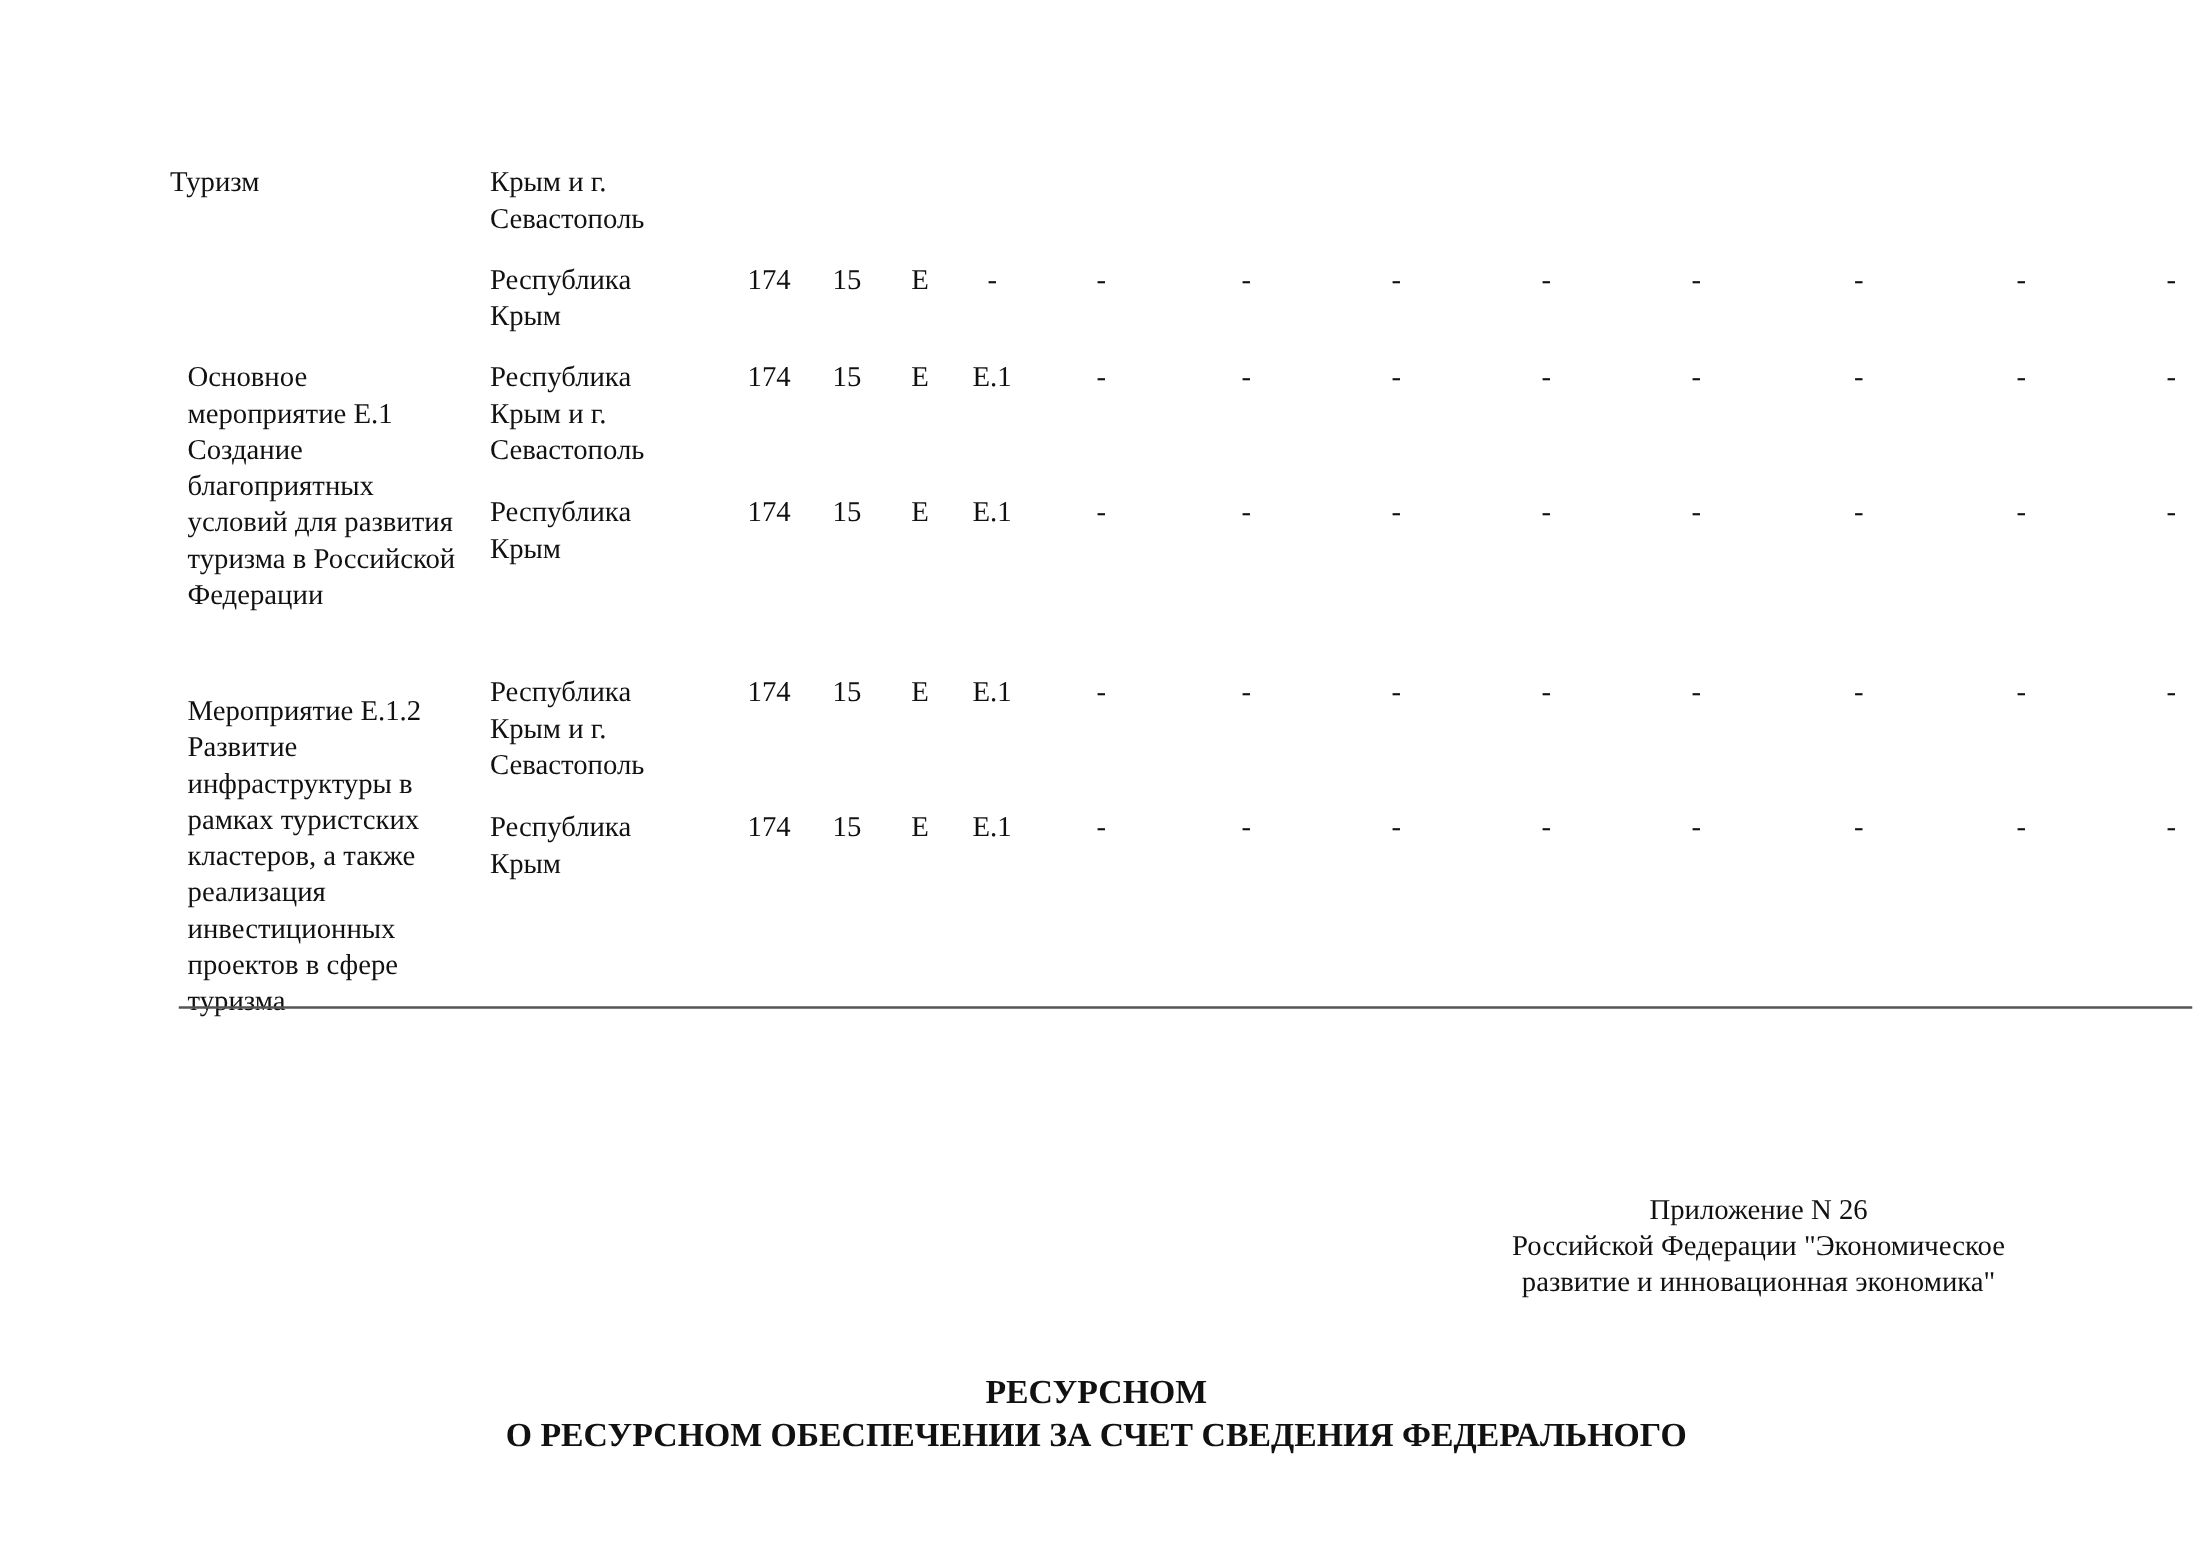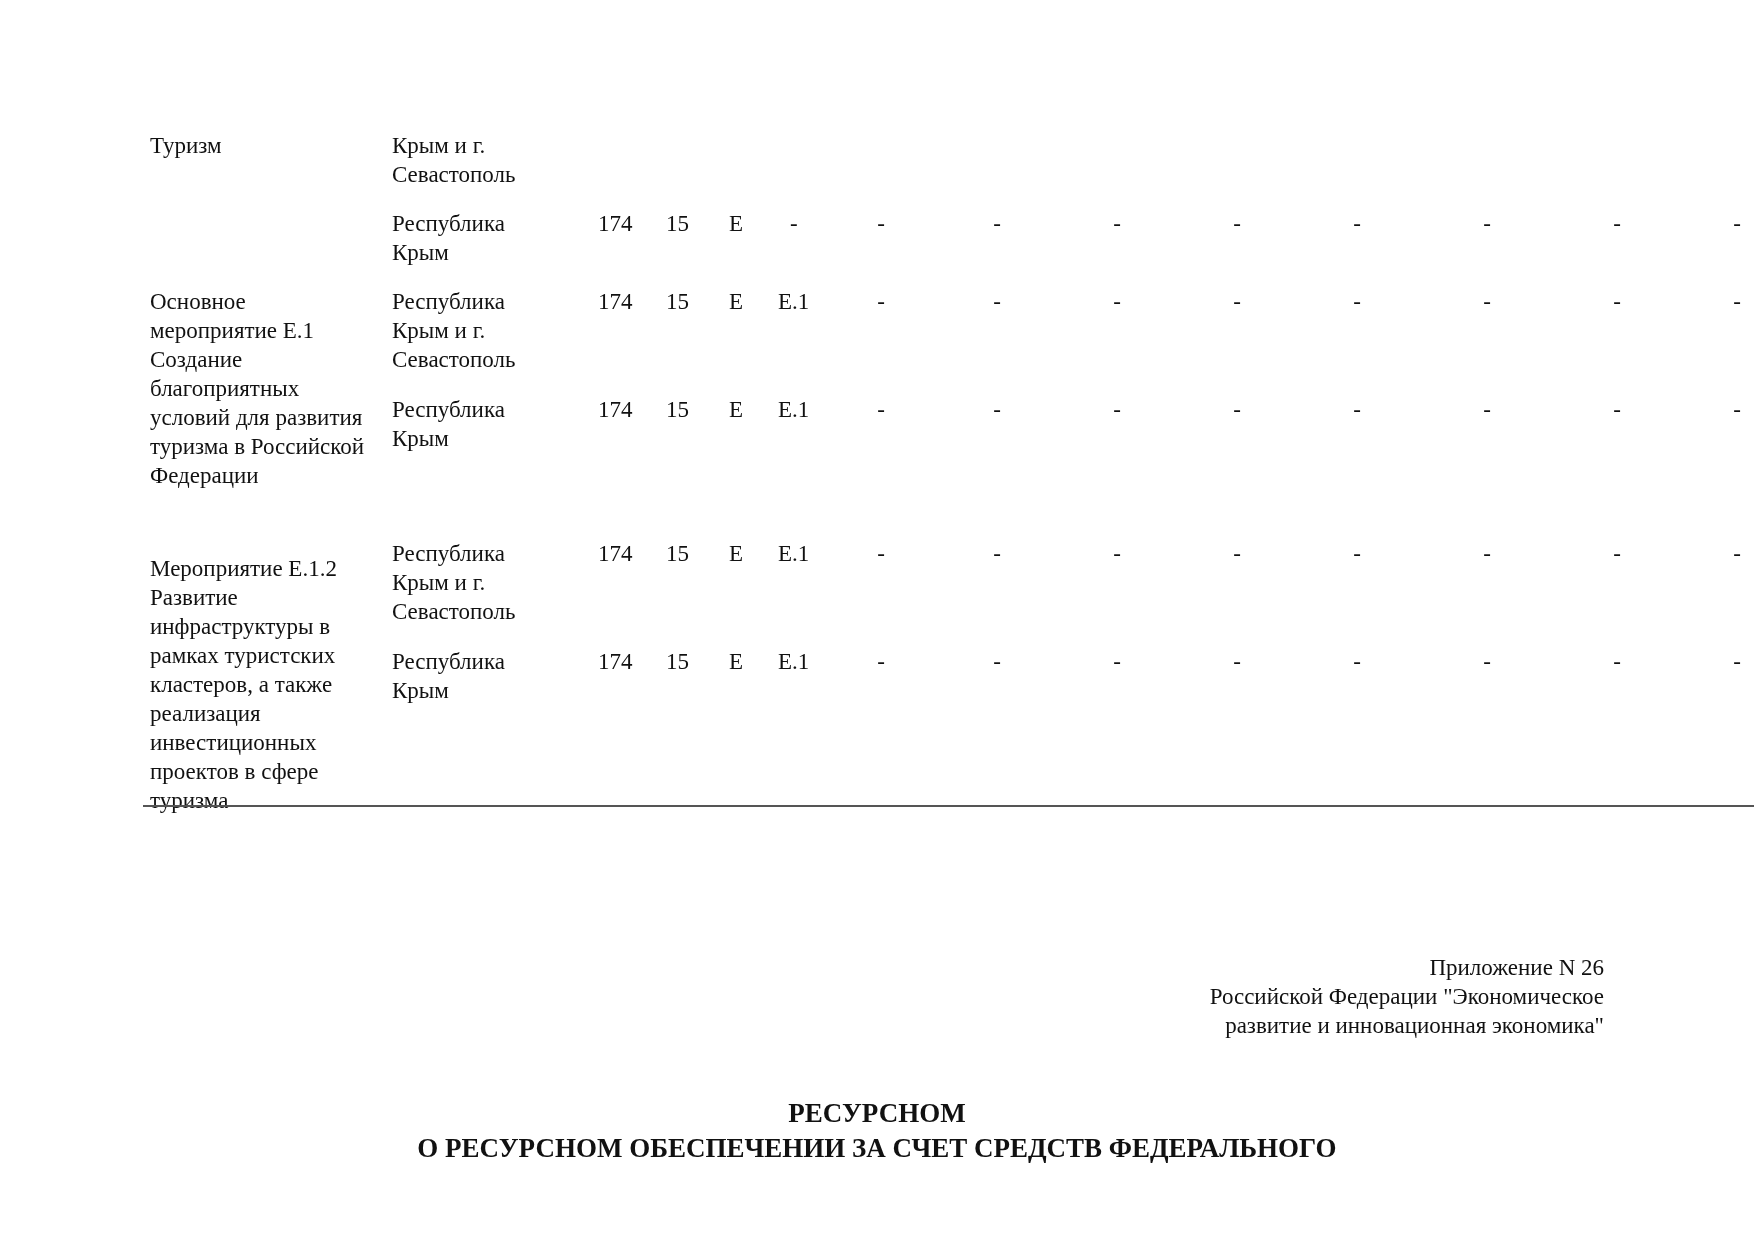--- a/index.html
+++ b/index.html
@@ -2,29 +2,29 @@
 <html><head>
 <meta charset="utf-8">
 <style>
   html, body { margin:0; padding:0; background:#fff; }
   body { width:1754px; height:1240px; position:relative; overflow:hidden;
          font-family:"Liberation Serif", serif; color:#111; font-size:23px; line-height:29px; }
   .abs { position:absolute; white-space:nowrap; }
   .wrap { white-space:normal; }
   .dash { position:absolute; width:10px; text-align:center; }
   .rule { position:absolute; left:143px; top:805px; width:1611px; height:2px; background:#555; }
-  .appx { position:absolute; right:150px; top:953px; text-align:right; font-size:23px; line-height:29px; }
+  .appx { position:absolute; right:150px; top:953px; text-align:center; font-size:23px; line-height:29px; }
   .title { position:absolute; left:0; width:1754px; text-align:center; font-weight:bold; font-size:27px; line-height:34px; }
 </style>
 </head>
 <body>
 
 <div>
 
-  <div class="abs" style="left:150px;top:131px;">Туризм</div>
+  <div class="abs" style="left:136px;top:131px;">Туризм</div>
   <div class="abs wrap" style="left:392px;top:131px;width:150px;">Крым и г. Севастополь</div>
 
   <div class="abs wrap" style="left:392px;top:209px;width:150px;">Республика Крым</div>
   <div class="abs" style="left:598px;top:209px;">174</div>
   <div class="abs" style="left:666px;top:209px;">15</div>
   <div class="abs" style="left:729px;top:209px;">Е</div>
   <div class="abs" style="left:790px;top:209px;">-</div>
 
   <div class="abs wrap" style="left:150px;top:287px;width:215px;">Основное мероприятие Е.1 Создание благоприятных условий для развития туризма в Российской Федерации</div>
   <div class="abs wrap" style="left:392px;top:287px;width:150px;">Республика Крым и г. Севастополь</div>
@@ -98,13 +98,13 @@
   <div class="rule"></div>
 </div>
 
 <div class="appx">
   <div>Приложение N 26</div>
   <div>Российской Федерации "Экономическое</div>
   <div>развитие и инновационная экономика"</div>
 </div>
 
 <div class="title" style="top:1096px;">РЕСУРСНОМ</div>
-<div class="title" style="top:1131px;">О РЕСУРСНОМ ОБЕСПЕЧЕНИИ ЗА СЧЕТ СРЕДСТВ ФЕДЕРАЛЬНОГО</div>
+<div class="title" style="top:1131px;">О РЕСУРСНОМ ОБЕСПЕЧЕНИИ ЗА СЧЕТ СВЕДЕНИЯ ФЕДЕРАЛЬНОГО</div>
 
 </body></html>

